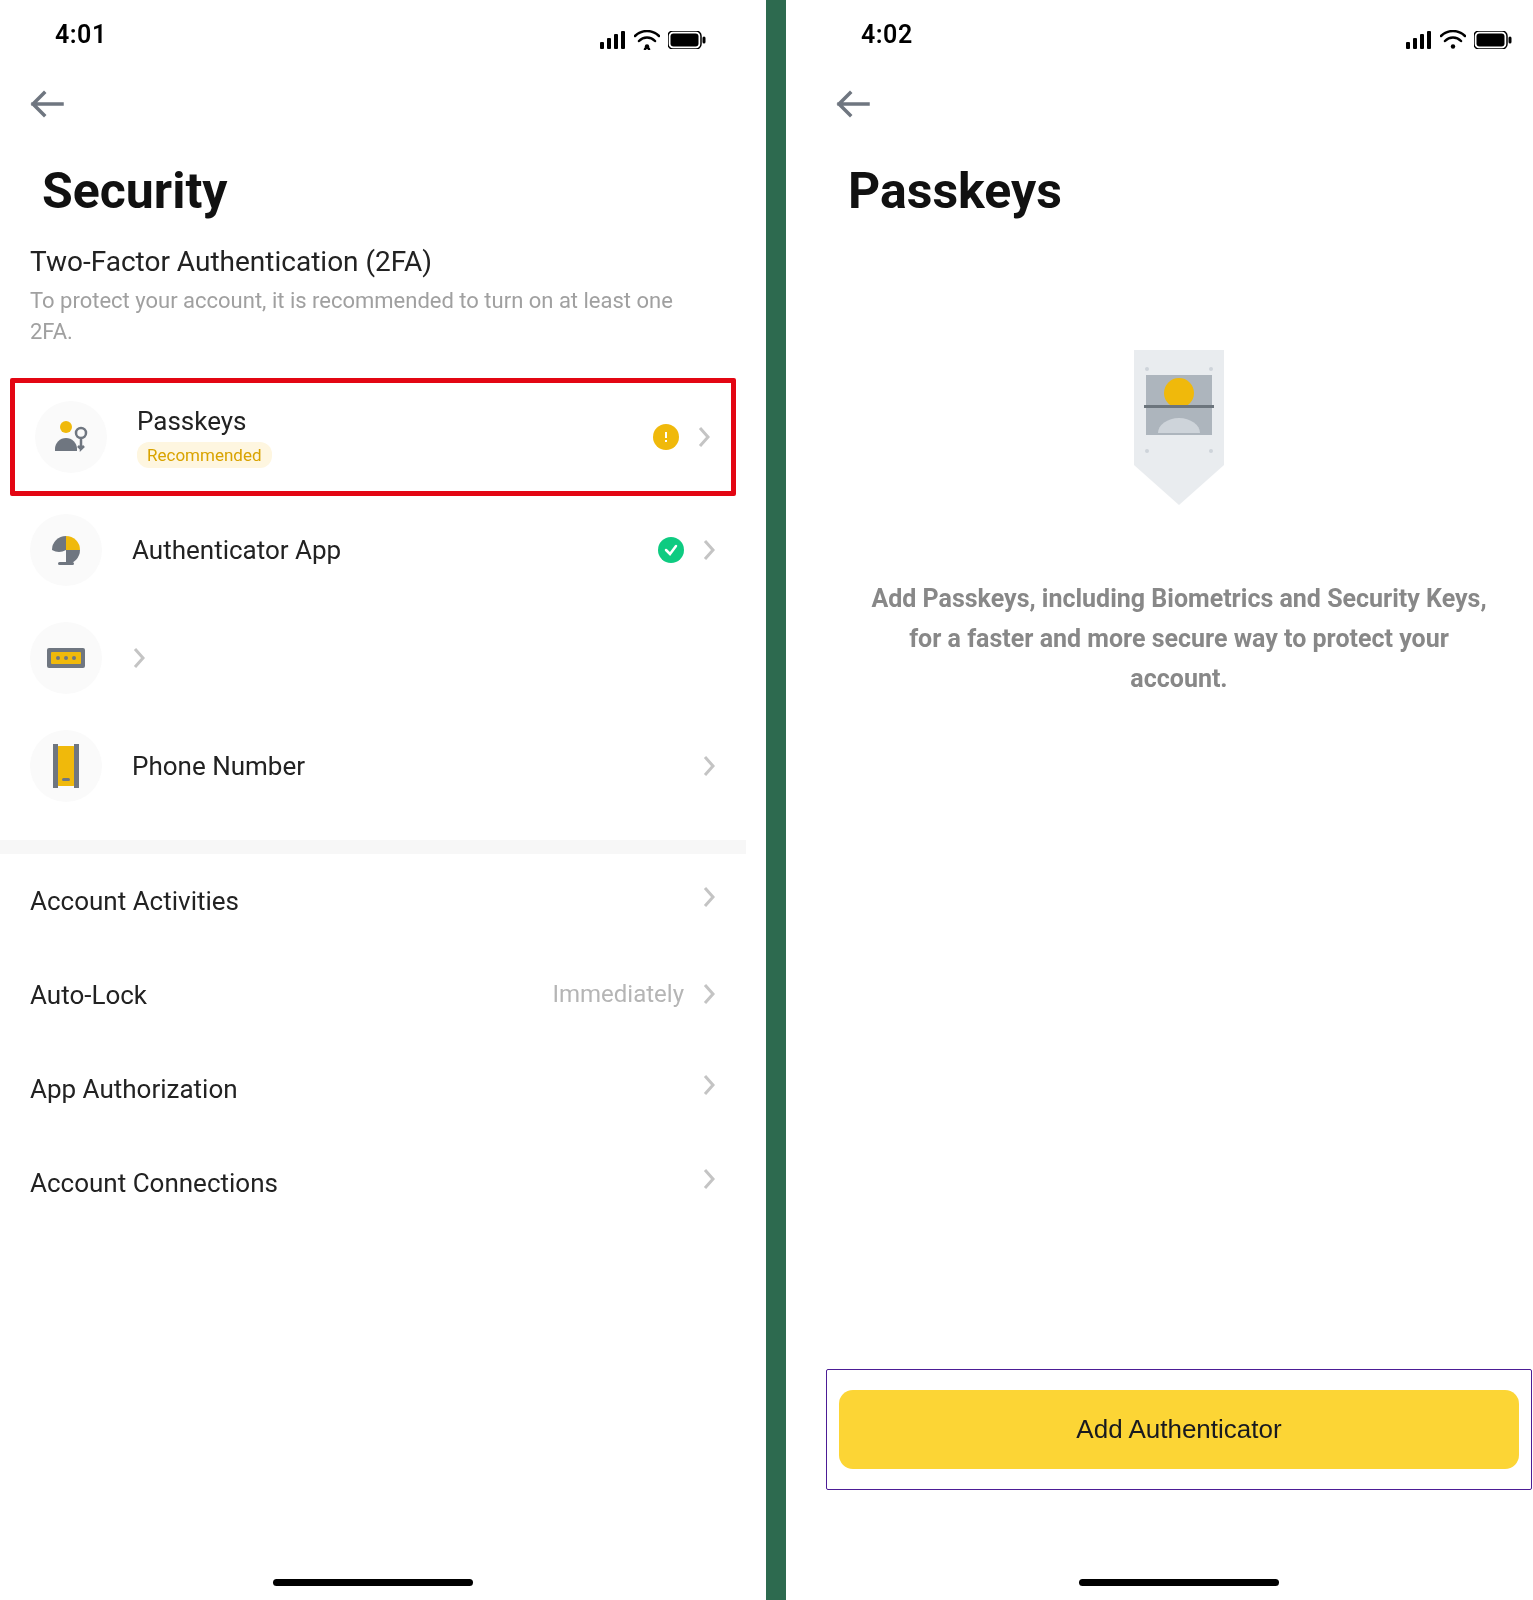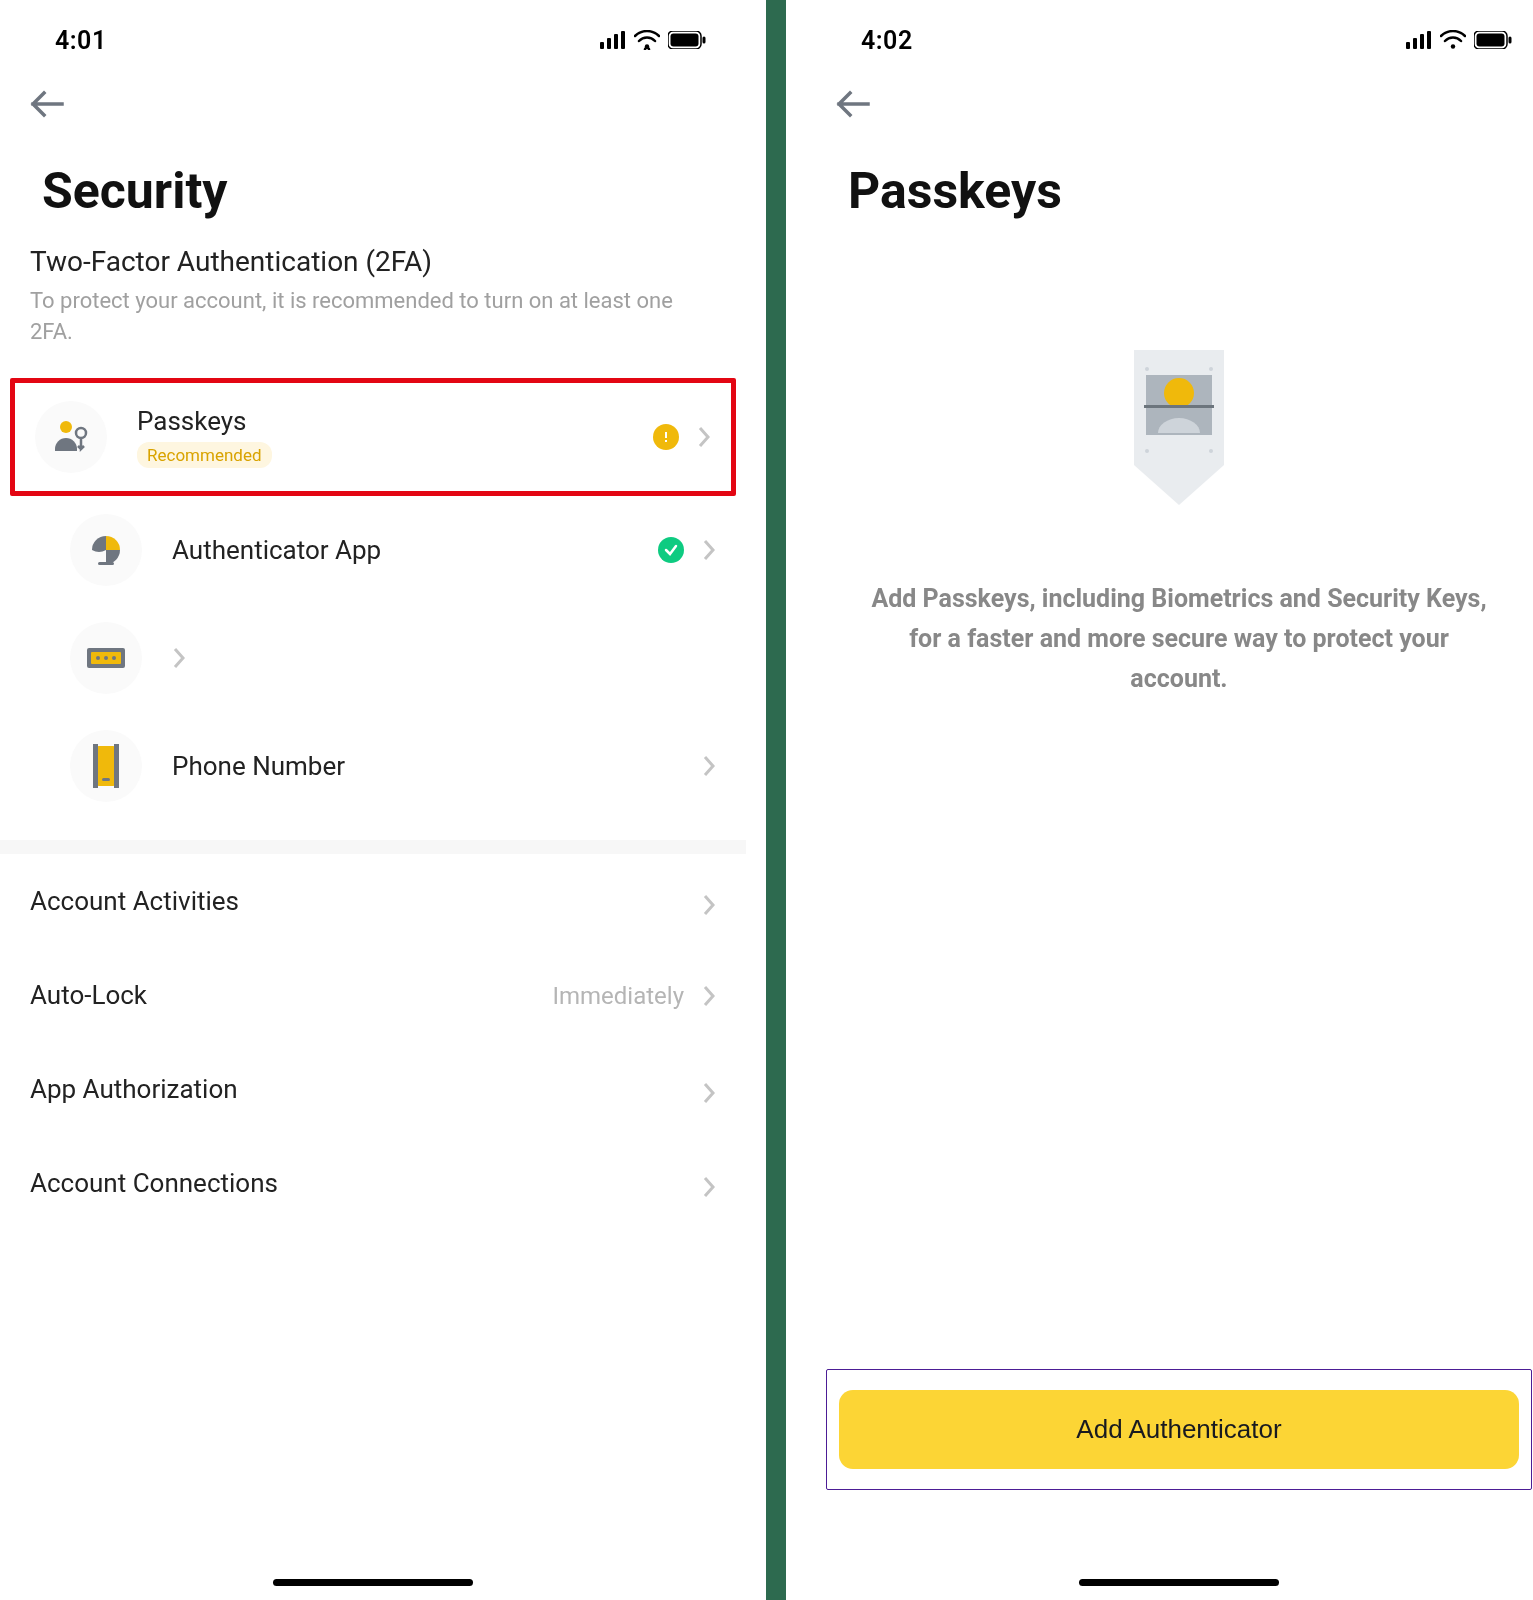--- a/index.html
+++ b/index.html
@@ -23,21 +23,20 @@
   }
   .divider-col {
     width: 20px;
     height: 1600px;
     background: #2d6a4f;
     flex-shrink: 0;
   }
   .status-bar {
     display: flex;
     justify-content: space-between;
-    align-items: center;
     padding: 20px 40px 10px 55px;
     height: 70px;
   }
   .status-time {
     font-size: 25px;
     font-weight: 600;
     color: #000;
     letter-spacing: 0.5px;
   }
   .status-icons {
@@ -68,21 +67,20 @@
     color: #a0a0a0;
     padding: 0 30px 30px 30px;
     line-height: 1.4;
   }
   .list-item {
     display: flex;
     align-items: center;
     padding: 18px 30px;
     cursor: pointer;
     position: relative;
-    margin-left: 40px;
   }
   .list-item.highlighted {
     border: 5px solid #e30613;
     margin: 0 10px;
     padding: 18px 20px;
     border-radius: 2px;
   }
   .icon-circle {
     width: 72px;
     height: 72px;
@@ -132,21 +130,21 @@
   .chevron {
     color: #c4c4c4;
   }
   .section-divider {
     height: 14px;
     background: #f7f7f7;
     margin-top: 20px;
   }
   .simple-item {
     display: flex;
-    align-items: flex-end;
+    align-items: flex-start;
     justify-content: space-between;
     padding: 32px 30px;
     cursor: pointer;
   }
   .simple-title {
     font-size: 26px;
     color: #222;
   }
   .simple-value {
     font-size: 24px;

